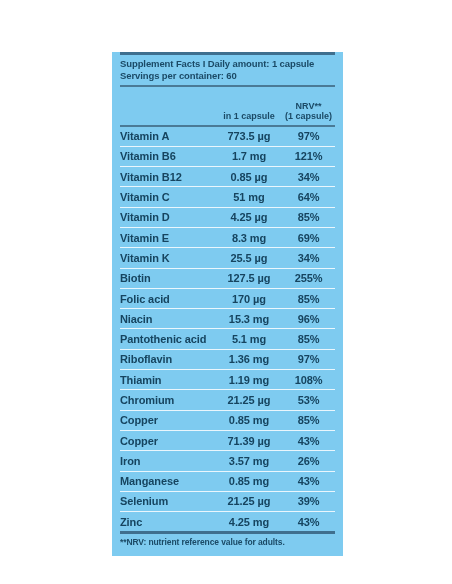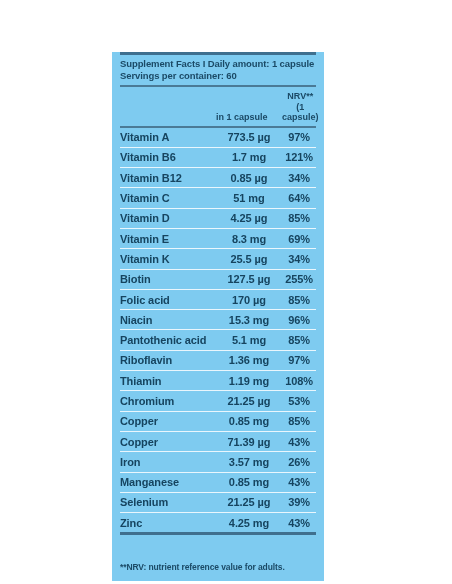--- a/index.html
+++ b/index.html
@@ -11,21 +11,21 @@
     width: 452px;
     height: 584px;
     font-family: "Liberation Sans", sans-serif;
     -webkit-font-smoothing: antialiased;
   }
 
   #panel {
     position: absolute;
     left: 112px;
     top: 52px;
-    width: 212px;
+    width: 231px;
     background: #7ecbf0;
     box-sizing: border-box;
     padding: 0 8px;
   }
 
   .rule-thick {
     height: 3px;
     background: #3f6f8e;
     margin: 0;
   }
@@ -55,21 +55,21 @@
     align-items: flex-end;
     padding: 4px 0 3px 0;
     color: #1b4a66;
     font-size: 9px;
     font-weight: bold;
     line-height: 10.5px;
   }
   .col-head .c-name { flex: 0 0 96px; }
   .col-head .c-amt {
     flex: 0 0 66px;
-    text-align: left;
+    text-align: center;
     margin-top: 20px;
   }
   .col-head .c-nrv {
     flex: 1 1 auto;
     text-align: center;
   }
   .col-head .c-nrv .l1 { display: block; }
   .col-head .c-nrv .l2 { display: block; }
 
   .row {
@@ -94,21 +94,20 @@
     text-align: center;
   }
 
   .footnote {
     padding: 3px 0 9px 0;
     color: #1b4a66;
     font-size: 8.5px;
     font-weight: bold;
     letter-spacing: -0.1px;
     white-space: nowrap;
-    margin-top: 24px;
   }
 </style>
 </head>
 <body>
 
 <div id="panel">
 
   <div class="rule-thick"></div>
 
   <div class="title-block">

